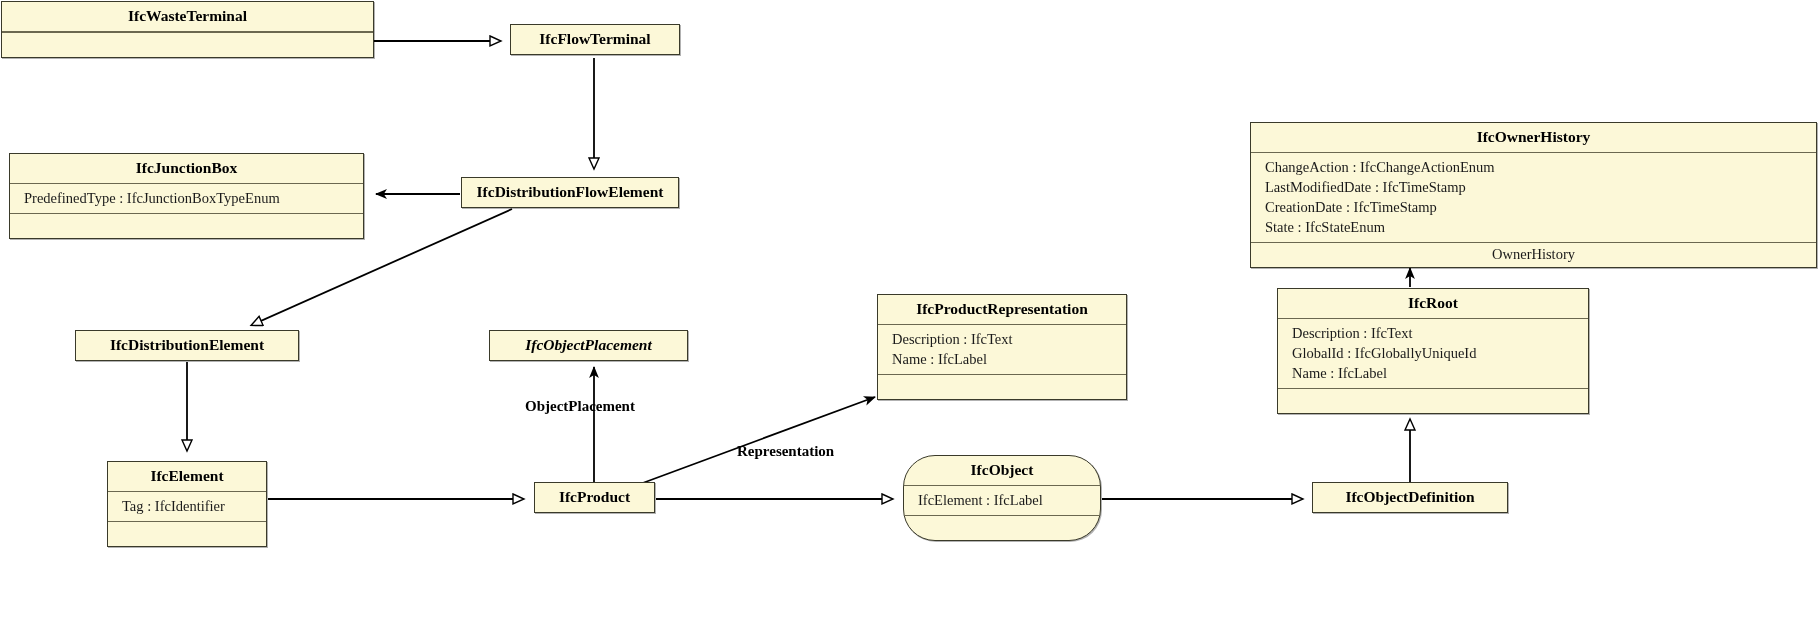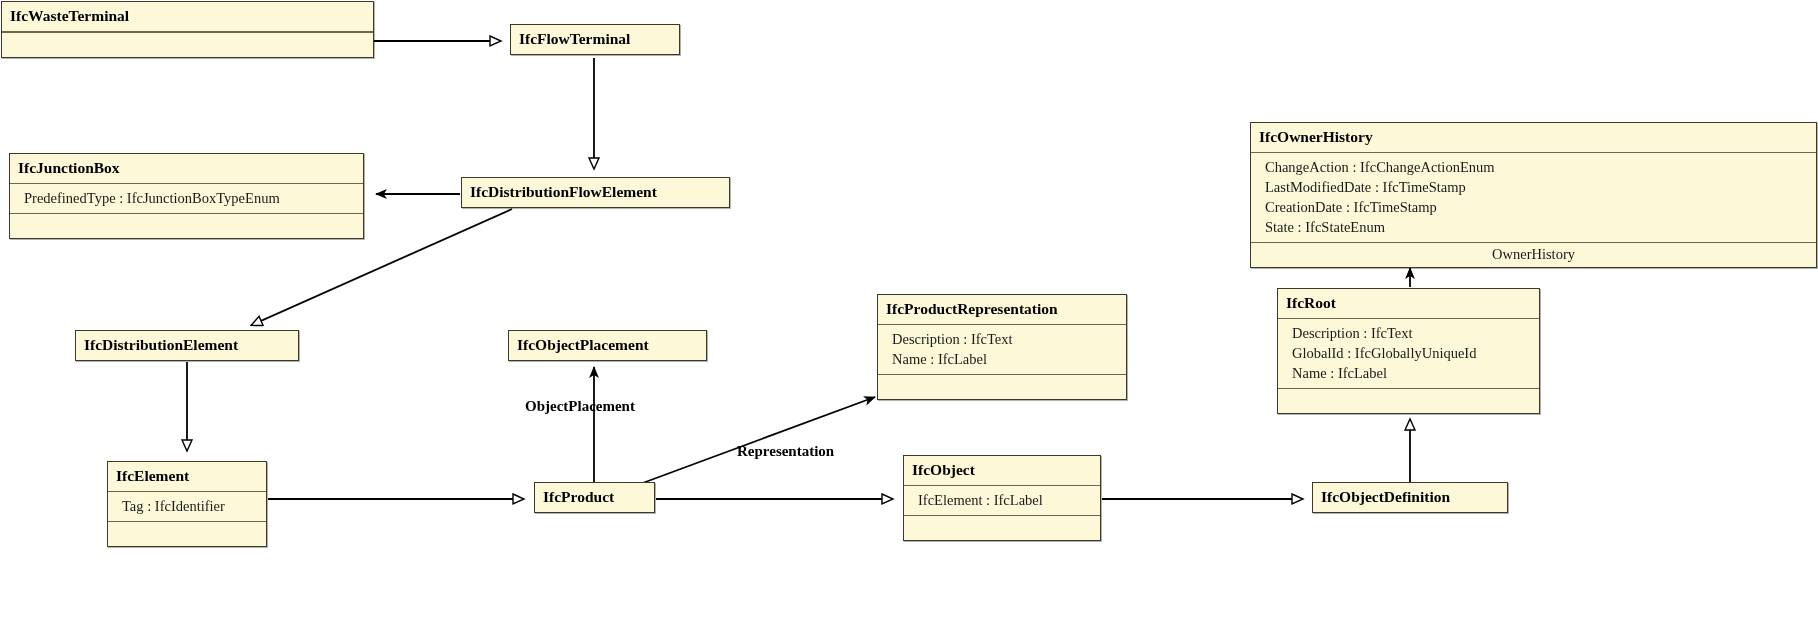--- a/index.html
+++ b/index.html
@@ -28,20 +28,21 @@
   }
   .uml-class {
     position: absolute;
     box-sizing: border-box;
     background: #fcf8d8;
     border: 1.4px solid #3a3a2a;
     box-shadow: 1px 1px 0 rgba(0,0,0,0.30);
   }
   .uml-name {
     font-weight: bold;
+    text-align: center;
     font-size: 15.5px;
     line-height: 1.0;
     padding: 6px 8px 7px 8px;
     color: #000000;
     white-space: nowrap;
   }
   .uml-sep {
     border-top: 1.2px solid #6b6850;
     height: 0;
     font-size: 0;
@@ -155,29 +156,29 @@
   <div class="uml-class" style="left:9px; top:153px; width:355px;">
     <div class="uml-name">IfcJunctionBox</div>
     <div class="uml-sep"></div>
     <div class="uml-attrs">
       <div class="attr">PredefinedType : IfcJunctionBoxTypeEnum</div>
     </div>
     <div class="uml-sep"></div>
     <div class="uml-ops">&nbsp;</div>
   </div>
 
-  <div class="uml-class" style="left:461px; top:177px; width:269px;font-family:Liberation Serif, serif;">
+  <div class="uml-class" style="left:461px; top:177px; width:218px;font-family:Liberation Serif, serif;">
     <div class="uml-name">IfcDistributionFlowElement</div>
   </div>
 
   <div class="uml-class" style="left:75px; top:330px; width:224px;">
     <div class="uml-name">IfcDistributionElement</div>
   </div>
 
-  <div class="uml-class" style="left:508px; top:330px; width:199px;">
+  <div class="uml-class" style="left:489px; top:330px; width:199px;font-style:italic;">
     <div class="uml-name">IfcObjectPlacement</div>
   </div>
 
   <div class="uml-class" style="left:877px; top:294px; width:250px;">
     <div class="uml-name">IfcProductRepresentation</div>
     <div class="uml-sep"></div>
     <div class="uml-attrs">
       <div class="attr">Description : IfcText</div>
       <div class="attr">Name : IfcLabel</div>
     </div>
@@ -191,21 +192,21 @@
     <div class="uml-attrs">
       <div class="attr">ChangeAction : IfcChangeActionEnum</div>
       <div class="attr">LastModifiedDate : IfcTimeStamp</div>
       <div class="attr">CreationDate : IfcTimeStamp</div>
       <div class="attr">State : IfcStateEnum</div>
     </div>
     <div class="uml-sep"></div>
     <div class="uml-ops">OwnerHistory</div>
   </div>
 
-  <div class="uml-class" style="left:1277px; top:288px; width:263px;">
+  <div class="uml-class" style="left:1277px; top:288px; width:312px;">
     <div class="uml-name">IfcRoot</div>
     <div class="uml-sep"></div>
     <div class="uml-attrs">
       <div class="attr">Description : IfcText</div>
       <div class="attr">GlobalId : IfcGloballyUniqueId</div>
       <div class="attr">Name : IfcLabel</div>
     </div>
     <div class="uml-sep"></div>
     <div class="uml-ops">&nbsp;</div>
   </div>
@@ -217,21 +218,21 @@
       <div class="attr">Tag : IfcIdentifier</div>
     </div>
     <div class="uml-sep"></div>
     <div class="uml-ops">&nbsp;</div>
   </div>
 
   <div class="uml-class" style="left:534px; top:482px; width:121px;">
     <div class="uml-name">IfcProduct</div>
   </div>
 
-  <div class="uml-class" style="left:903px; top:455px; width:198px;">
+  <div class="uml-class" style="left:903px; top:455px; width:198px;border-radius:32px;">
     <div class="uml-name">IfcObject</div>
     <div class="uml-sep"></div>
     <div class="uml-attrs">
       <div class="attr">IfcElement : IfcLabel</div>
     </div>
     <div class="uml-sep"></div>
     <div class="uml-ops">&nbsp;</div>
   </div>
 
   <div class="uml-class" style="left:1312px; top:482px; width:196px;">

